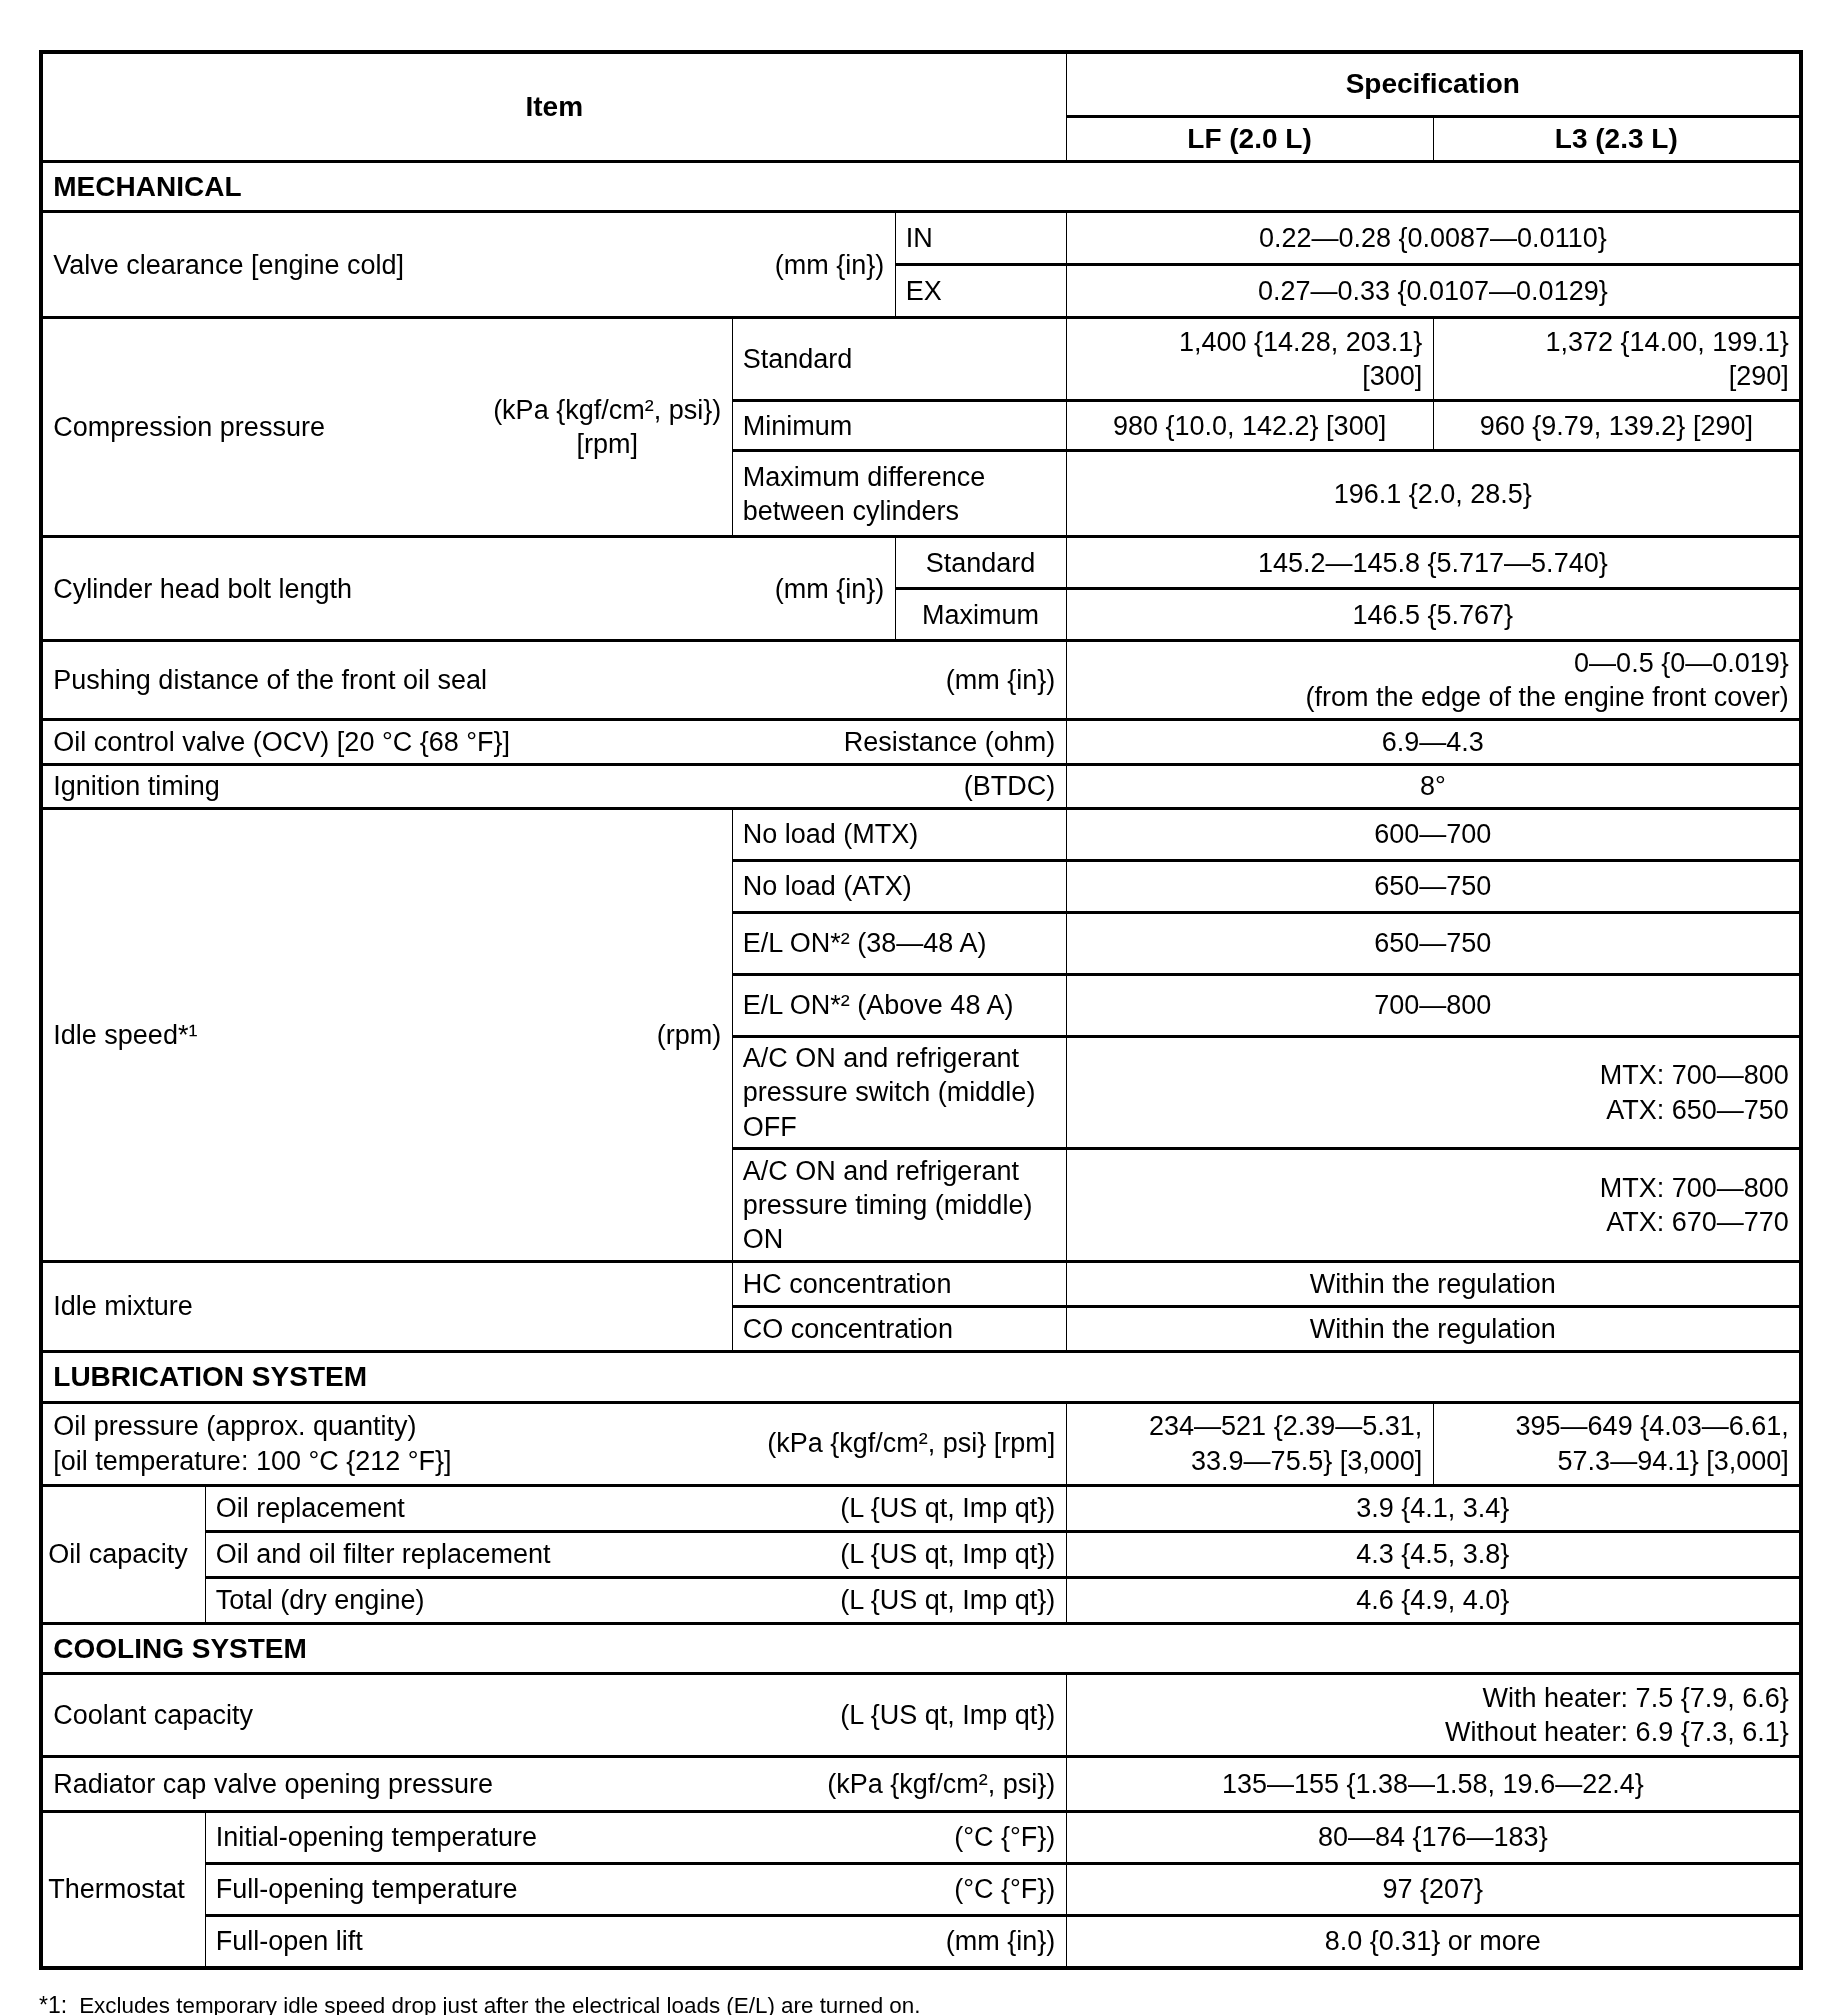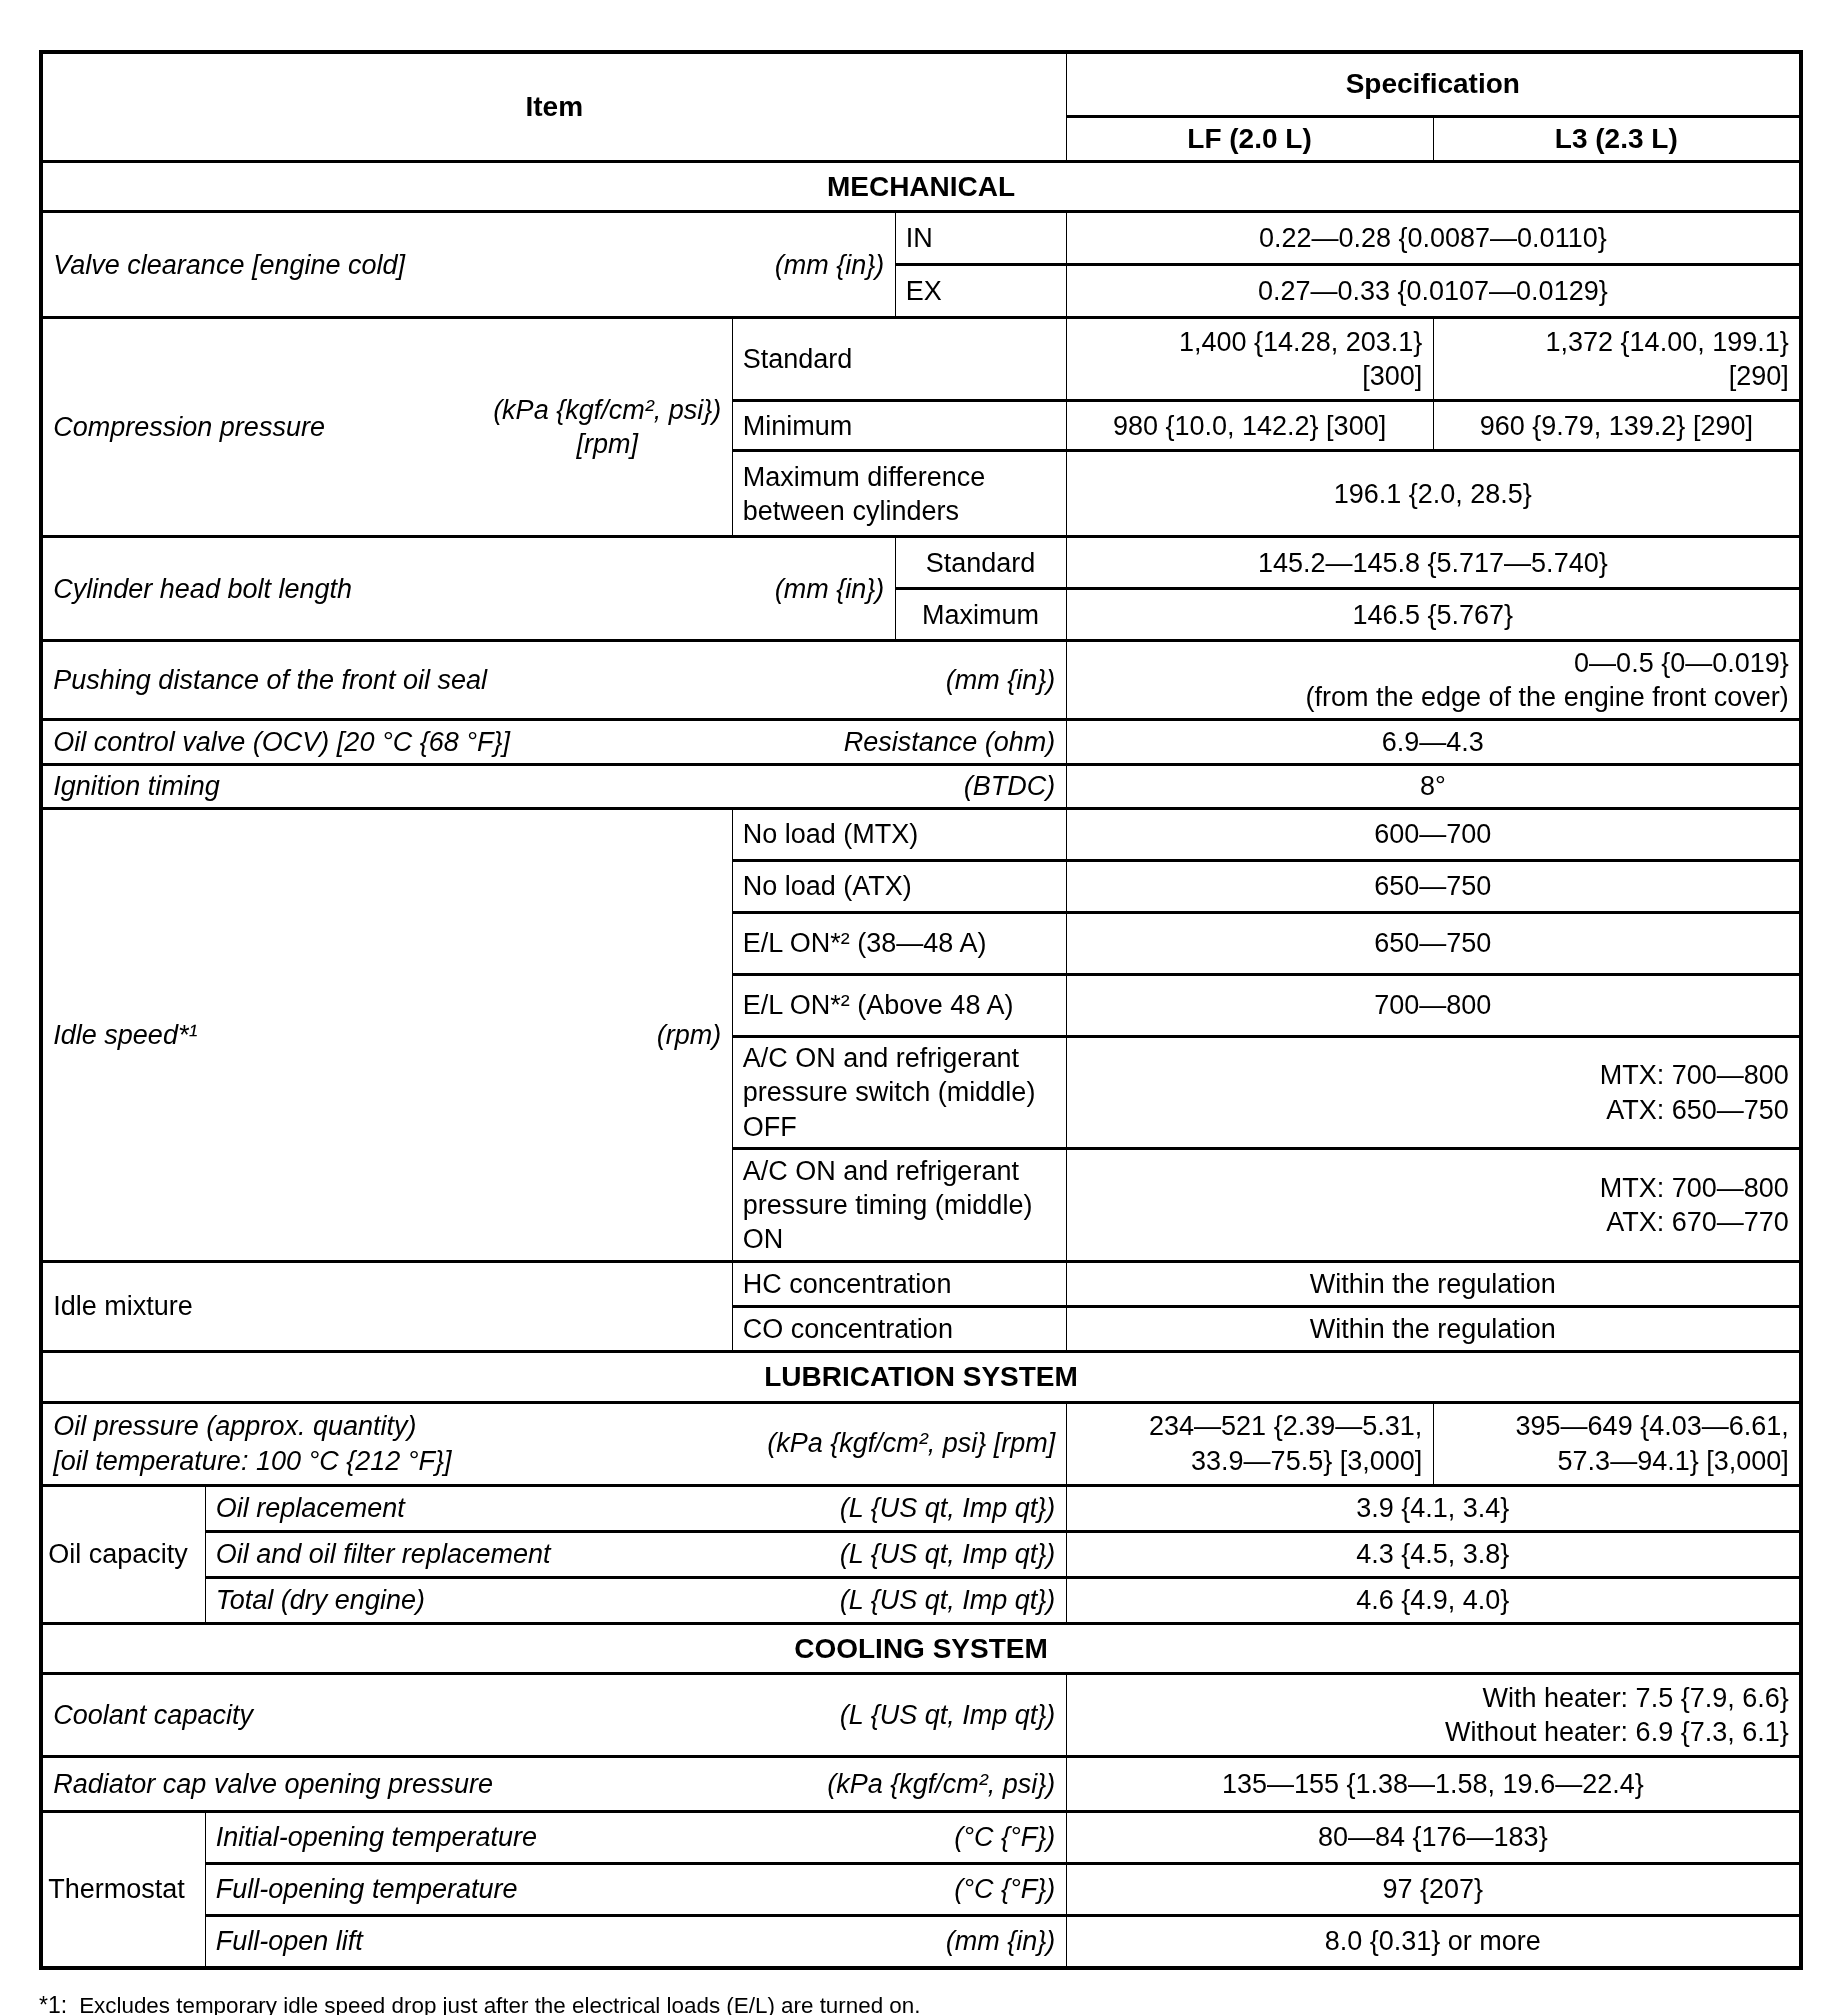--- a/index.html
+++ b/index.html
@@ -5,25 +5,25 @@
   html,body{margin:0;padding:0;background:#fff;color:#000;
     font-family:"Liberation Sans","DejaVu Sans",sans-serif;}
   body{width:1827px;min-height:2015px;position:relative;}
   .page{padding:50px 29px 17px 39px;}
   table.spec{width:1759px;border-collapse:collapse;table-layout:fixed;
     border:4.3px solid #000;}
   td,th{border:solid #000;border-width:3.4px 1.7px;padding:3.4px 10.3px;
     font-size:27px;line-height:1.27;vertical-align:middle;
     word-wrap:break-word;}
   th{font-weight:bold;text-align:center;font-size:28px;}
-  tr.section-row td{font-weight:bold;font-size:28px;text-align:center;
+  tr.section-row td{font-weight:bold;font-size:28px;text-align:left;
     padding:6px 10.3px;}
   .val{text-align:center;}
   .cflex{display:flex;justify-content:space-between;align-items:center;
-    gap:3px;font-style:italic;}
+    gap:3px;}
   .cflex .lbl{text-align:left;}
   .cflex .unitblock{text-align:center;flex-shrink:0;}
   .blk{display:block;}
   .stack{display:block;text-align:right;}
   .footnotes{margin-top:22.4px;font-size:22.4px;}
   .footnote{display:flex;gap:12px;margin-bottom:19px;align-items:baseline;}
   .footnote .fmark{flex-shrink:0;font-size:23px;}
 </style>
 </head>
 <body>

